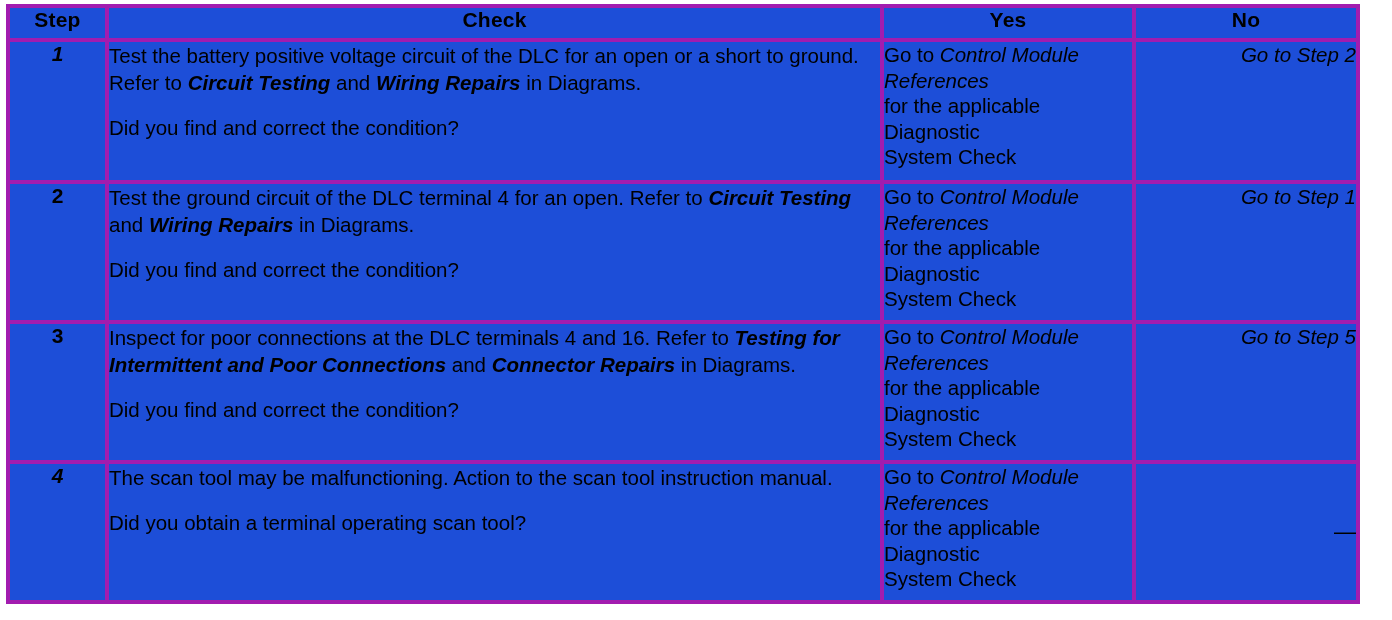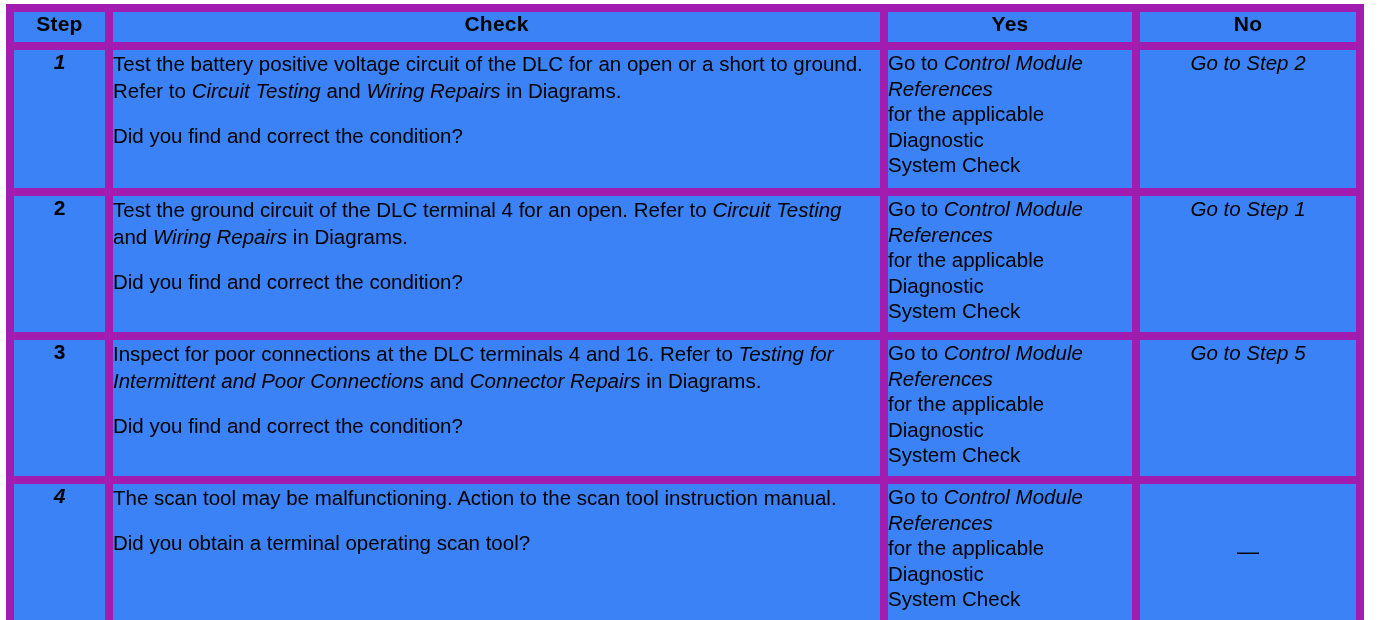--- a/index.html
+++ b/index.html
@@ -28,24 +28,24 @@
     left: 6px;
     top: 4px;
     width: 1350px;
     border-collapse: collapse;
     table-layout: fixed;
     background: #fff;
   }
 
   table.dtc-table th,
   table.dtc-table td {
-    border: 8px solid #a21caf;
+    border: 4px solid #a21caf;
     padding: 0;
     vertical-align: top;
-    background: #3b82f6;
+    background: #1d4ed8;
   }
 
   
   col.c-step   { width: 99px; }
   col.c-action { width: 775px; }
   col.c-yes    { width: 252px; }
   col.c-no     { width: 224px; }
 
   thead th {
     height: 30px;
@@ -66,33 +66,33 @@
   .step-num.italic { font-style: italic; }
 
   td.action-cell {
     padding: 8px 10px 6px 12px;
     font-size: 20.5px;
     line-height: 27px;
     text-align: left;
   }
   .action-para { margin: 0; }
   .action-para + .action-para { margin-top: 18px; }
-  .action-cell i { font-style: italic; }
+  .action-cell i { font-style: italic; font-weight: bold; }
 
   td.yes-cell {
     text-align: left;
     vertical-align: top;
     padding: 7px 6px 6px 6px;
     font-size: 20.5px;
     line-height: 25.5px;
   }
   .yes-cell i { font-style: italic; }
 
   td.no-cell {
-    text-align: center;
+    text-align: right;
     vertical-align: bottom;
     padding: 0 6px 8px 6px;
     font-size: 20.5px;
     line-height: 25.5px;
     font-style: italic;
   }
   td.no-cell.dash-cell {
     vertical-align: middle;
     font-style: normal;
     padding-bottom: 0;

